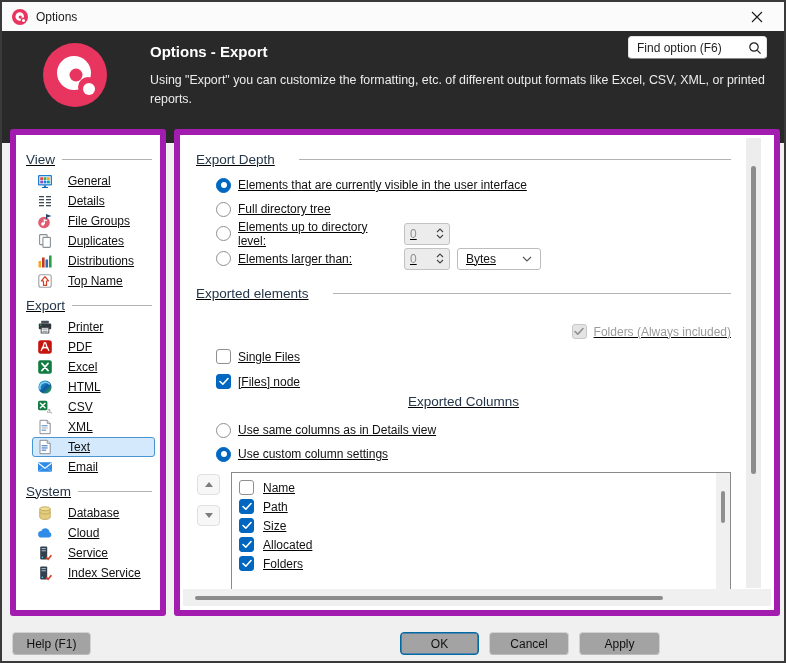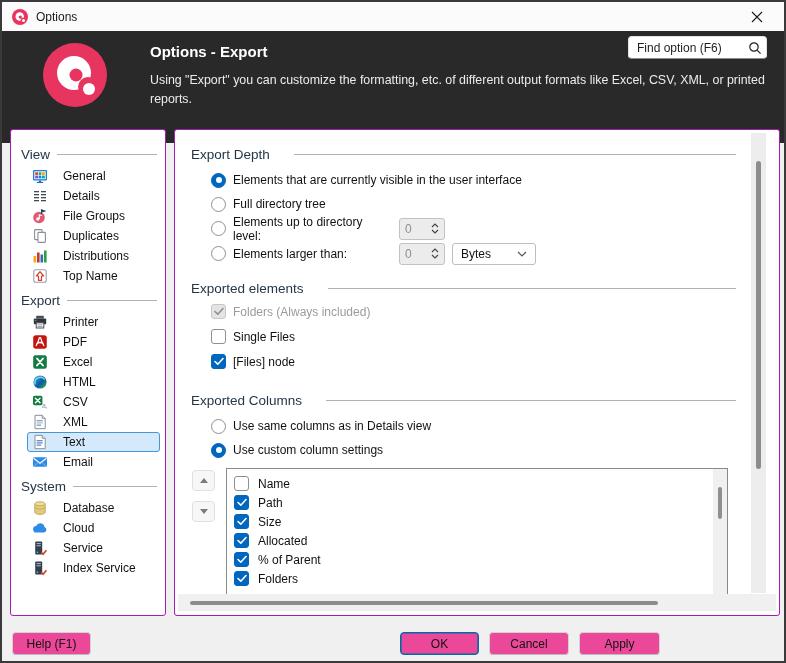--- a/index.html
+++ b/index.html
@@ -15,21 +15,21 @@
   
   .header{ height:112px; background:#292929; position:relative; }
   .header .brand{ position:absolute; left:41px; top:12px; width:64px; height:64px; }
   .header .htitle{ position:absolute; left:148px; top:12px; font-size:15px; font-weight:bold; color:#ffffff; }
   .header .hdesc{ position:absolute; left:148px; top:40px; width:618px; font-size:12.4px; line-height:19px; color:#ececec; }
   .searchbox{ position:absolute; right:17px; top:5px; width:139px; height:23px; background:#fff; border:1px solid #e3e3e3; border-bottom-color:#8a8a8a; border-radius:4px; display:flex; align-items:center; }
   .searchbox input{ flex:1; min-width:0; border:none; outline:none; background:transparent; font-size:12px; padding:0 2px 0 8px; color:#1a1a1a; }
   .searchbox input::placeholder{ color:#1f1f1f; opacity:1; }
   .searchbox .mag{ flex:none; width:22px; display:flex; justify-content:center; }
   
-  .panel{ position:absolute; background:#fff; border:1px solid #a21caf; border-radius:3px; }
+  .panel{ position:absolute; background:#fff; border:6px solid #a21caf; border-radius:3px;text-decoration:underline; }
   .sidebar{ left:8px; top:127px; width:156px; height:487px; padding-top:10px; overflow:hidden; }
   .main{ left:172px; top:127px; width:606px; height:487px; padding:14px 43px 0 16px; overflow:hidden; }
   
   .tree-section-header{ display:flex; align-items:center; height:20px; margin:4px 8px 2px 10px; font-size:13.5px; color:#243648; }
   .tree-section-header .rule{ flex:1; height:1px; background:#b2b2b2; margin-left:7px; }
   .tree-item{ display:flex; align-items:center; height:20px; margin:0 5px 0 16px; padding-left:4px; gap:15px; font-size:12px; color:#111; border:1px solid transparent; border-radius:3px; cursor:default; }
   .tree-item.selected{ background:#d4e9fb; border-color:#4795d3; }
   .ticon{ width:16px; height:16px; flex:none; display:flex; }
   .ticon svg{ width:16px; height:16px; }
   
@@ -63,21 +63,21 @@
   .listbox{ position:relative; width:502px; height:130px; background:#fff; border:1px solid #8a8a8a; overflow:hidden; padding:5px 14px 0 7px; }
   .list-row{ display:flex; align-items:center; height:19px; gap:9px; font-size:12px; color:#111; }
   .listbox .vtrack{ position:absolute; top:0; right:0; bottom:0; width:14px; background:#f0f0f0; }
   .listbox .vthumb{ position:absolute; top:18px; left:5px; width:4px; height:32px; background:#8f8f8f; border-radius:2px; }
   
   .main .vscroll{ position:absolute; top:3px; right:13px; width:15px; bottom:22px; background:#ededed; }
   .main .vscroll .thumb{ position:absolute; left:5px; width:5px; top:28px; height:308px; background:#8c8c8c; border-radius:3px; }
   .main .hscroll{ position:absolute; left:3px; right:3px; bottom:4px; height:17px; background:#f0f0f0; }
   .main .hscroll .thumb{ position:absolute; left:12px; top:7px; width:468px; height:4px; background:#8c8c8c; border-radius:2px; }
   
-  .btn{ position:absolute; height:23px; background:#ec4899; border:1px solid #d2d2d2; border-bottom-color:#bcbcbc; border-radius:4px; font-size:12px; color:#111; display:flex; align-items:center; justify-content:center; }
+  .btn{ position:absolute; height:23px; background:#a3a3a3; border:1px solid #d2d2d2; border-bottom-color:#bcbcbc; border-radius:4px; font-size:12px; color:#111; display:flex; align-items:center; justify-content:center; }
   .btn.default{ border:1px solid #0369a1; box-shadow:inset 0 0 0 0.6px #0067c0;text-align:center; }
   #help-btn{ left:10px; top:630px; width:79px; }
   #ok-btn{ left:398px; top:630px; width:79px; }
   #cancel-btn{ left:487px; top:630px; width:80px; }
   #apply-btn{ left:577px; top:630px; width:81px; }
 </style>
 </head>
 <body>
 
 <div class="window">
@@ -402,42 +402,42 @@
               <path d="M1 1 L5 5 L9 1" stroke="#5a5a5a" stroke-width="1.2" fill="none"></path>
             </svg>
           </span>
       </span>
     </div>
 
     <div class="group-header" style="margin-top:12px;">
       <span>Exported elements</span>
         <span class="rule"></span>
     </div>
-    <div class="opt-row tall" style="margin-top:1px;">
+    <div class="opt-row tall" style="margin-top:16px;justify-content:flex-end;">
       <span class="checkbox disabled">
           <svg viewBox="0 0 10 9">
             <path d="M1 4.5 L3.8 7.2 L9 1.5" fill="none" stroke="#8f8f8f" stroke-width="1.6" stroke-linecap="round" stroke-linejoin="round"></path>
           </svg>
         </span>
       <span class="dis-text">Folders (Always included)</span>
     </div>
     <div class="opt-row tall">
       <span class="checkbox"></span>
       <span>Single Files</span>
     </div>
     <div class="opt-row tall">
       <span class="checkbox checked">
           <svg viewBox="0 0 10 9">
             <path d="M1 4.5 L3.8 7.2 L9 1.5" fill="none" stroke="#fff" stroke-width="1.6" stroke-linecap="round" stroke-linejoin="round"></path>
           </svg>
         </span>
       <span>[Files] node</span>
     </div>
 
-    <div class="group-header" style="margin-top:16px;">
+    <div class="group-header" style="flex-direction:column;">
       <span>Exported Columns</span>
         <span class="rule"></span>
     </div>
     <div class="opt-row" style="margin-top:4px;">
       <span class="radio"></span>
       <span>Use same columns as in Details view</span>
     </div>
     <div class="opt-row">
       <span class="radio checked"></span>
       <span>Use custom column settings</span>
@@ -480,28 +480,20 @@
               </svg>
             </span>
           <span>Allocated</span>
         </div>
         <div class="list-row">
           <span class="checkbox checked">
               <svg viewBox="0 0 10 9">
                 <path d="M1 4.5 L3.8 7.2 L9 1.5" fill="none" stroke="#fff" stroke-width="1.6" stroke-linecap="round" stroke-linejoin="round"></path>
               </svg>
             </span>
-          <span>% of Parent</span>
-        </div>
-        <div class="list-row">
-          <span class="checkbox checked">
-              <svg viewBox="0 0 10 9">
-                <path d="M1 4.5 L3.8 7.2 L9 1.5" fill="none" stroke="#fff" stroke-width="1.6" stroke-linecap="round" stroke-linejoin="round"></path>
-              </svg>
-            </span>
           <span>Folders</span>
         </div>
         <div class="vtrack">
             <div class="vthumb"></div>
           </div>
       </div>
     </div>
 
     <div class="vscroll">
         <div class="thumb"></div>

